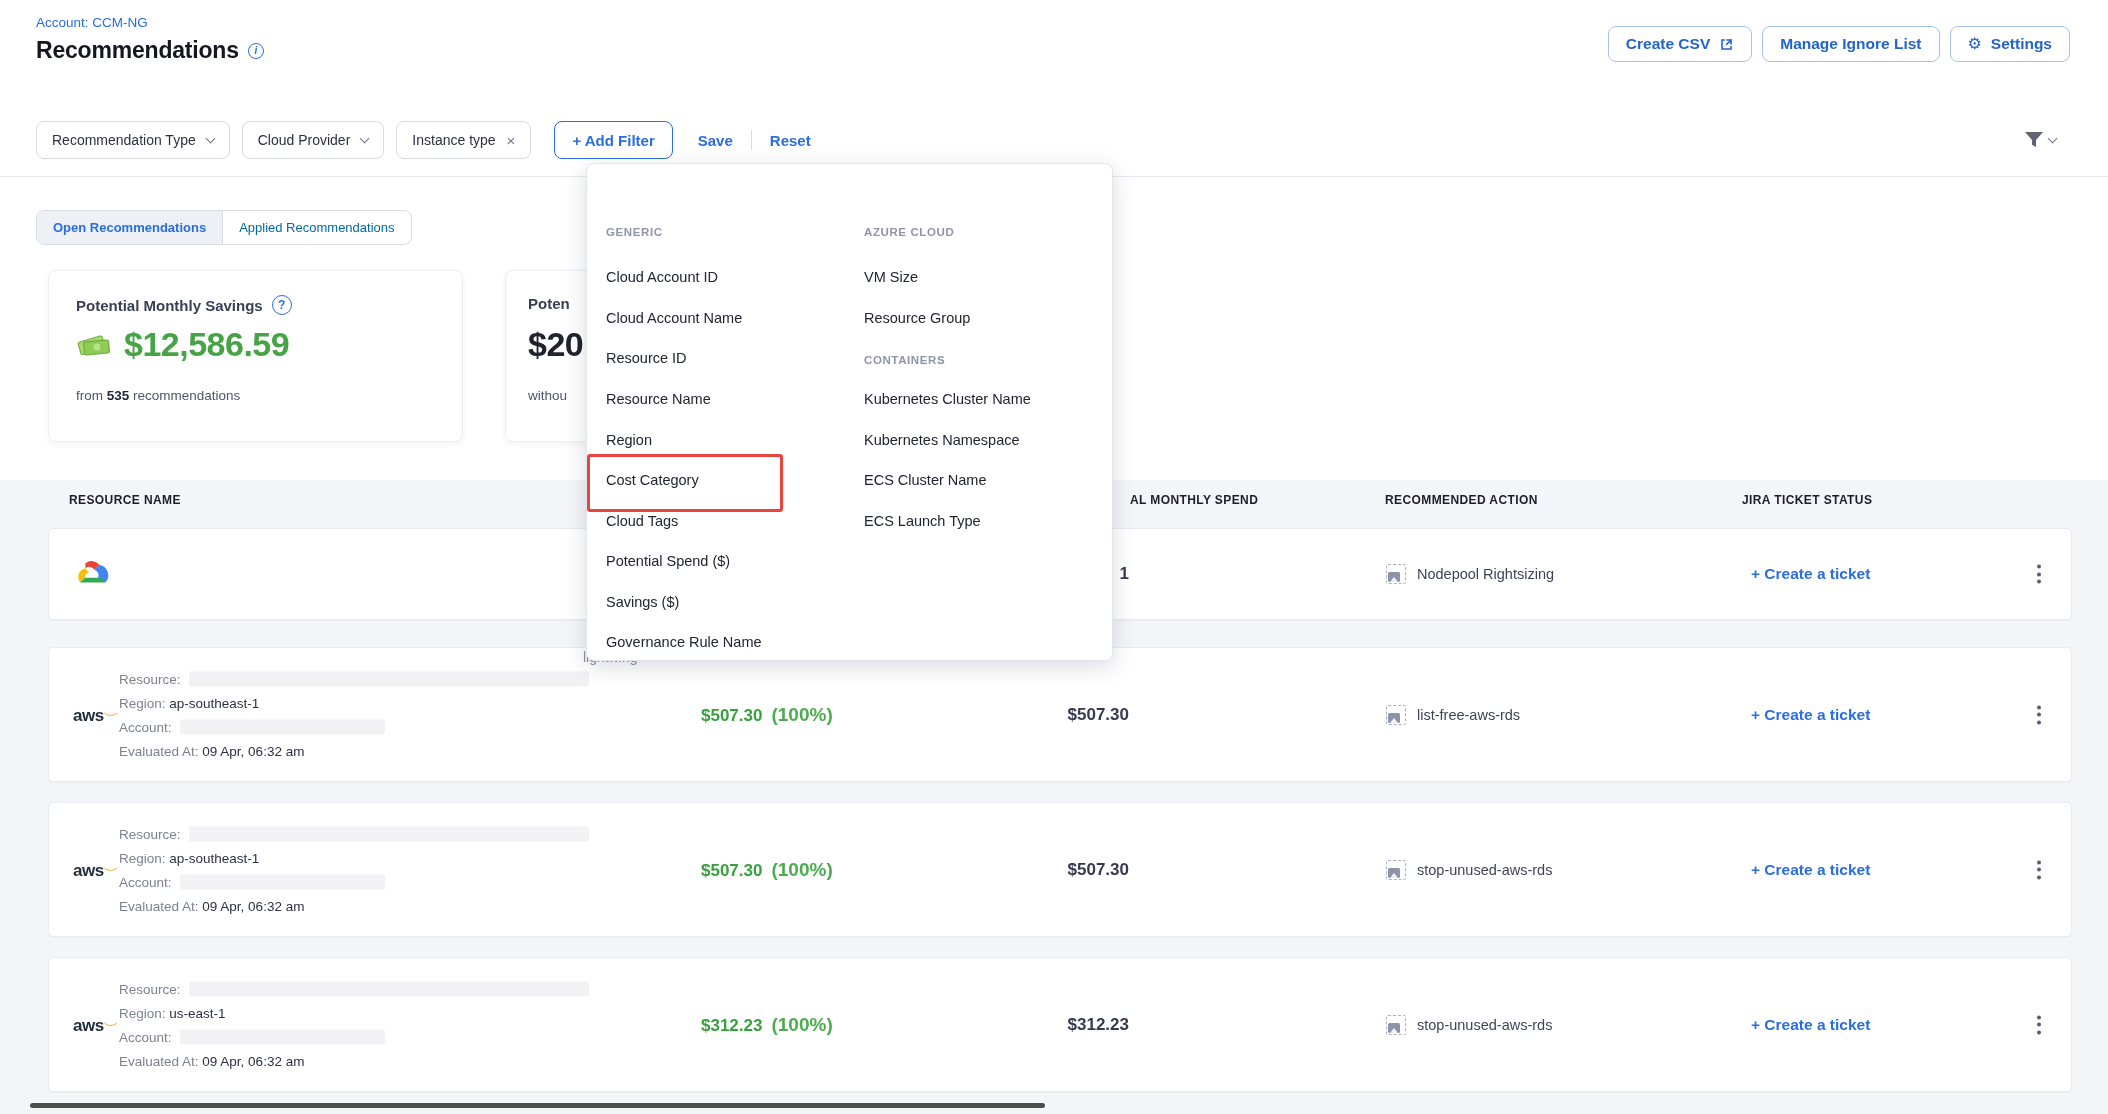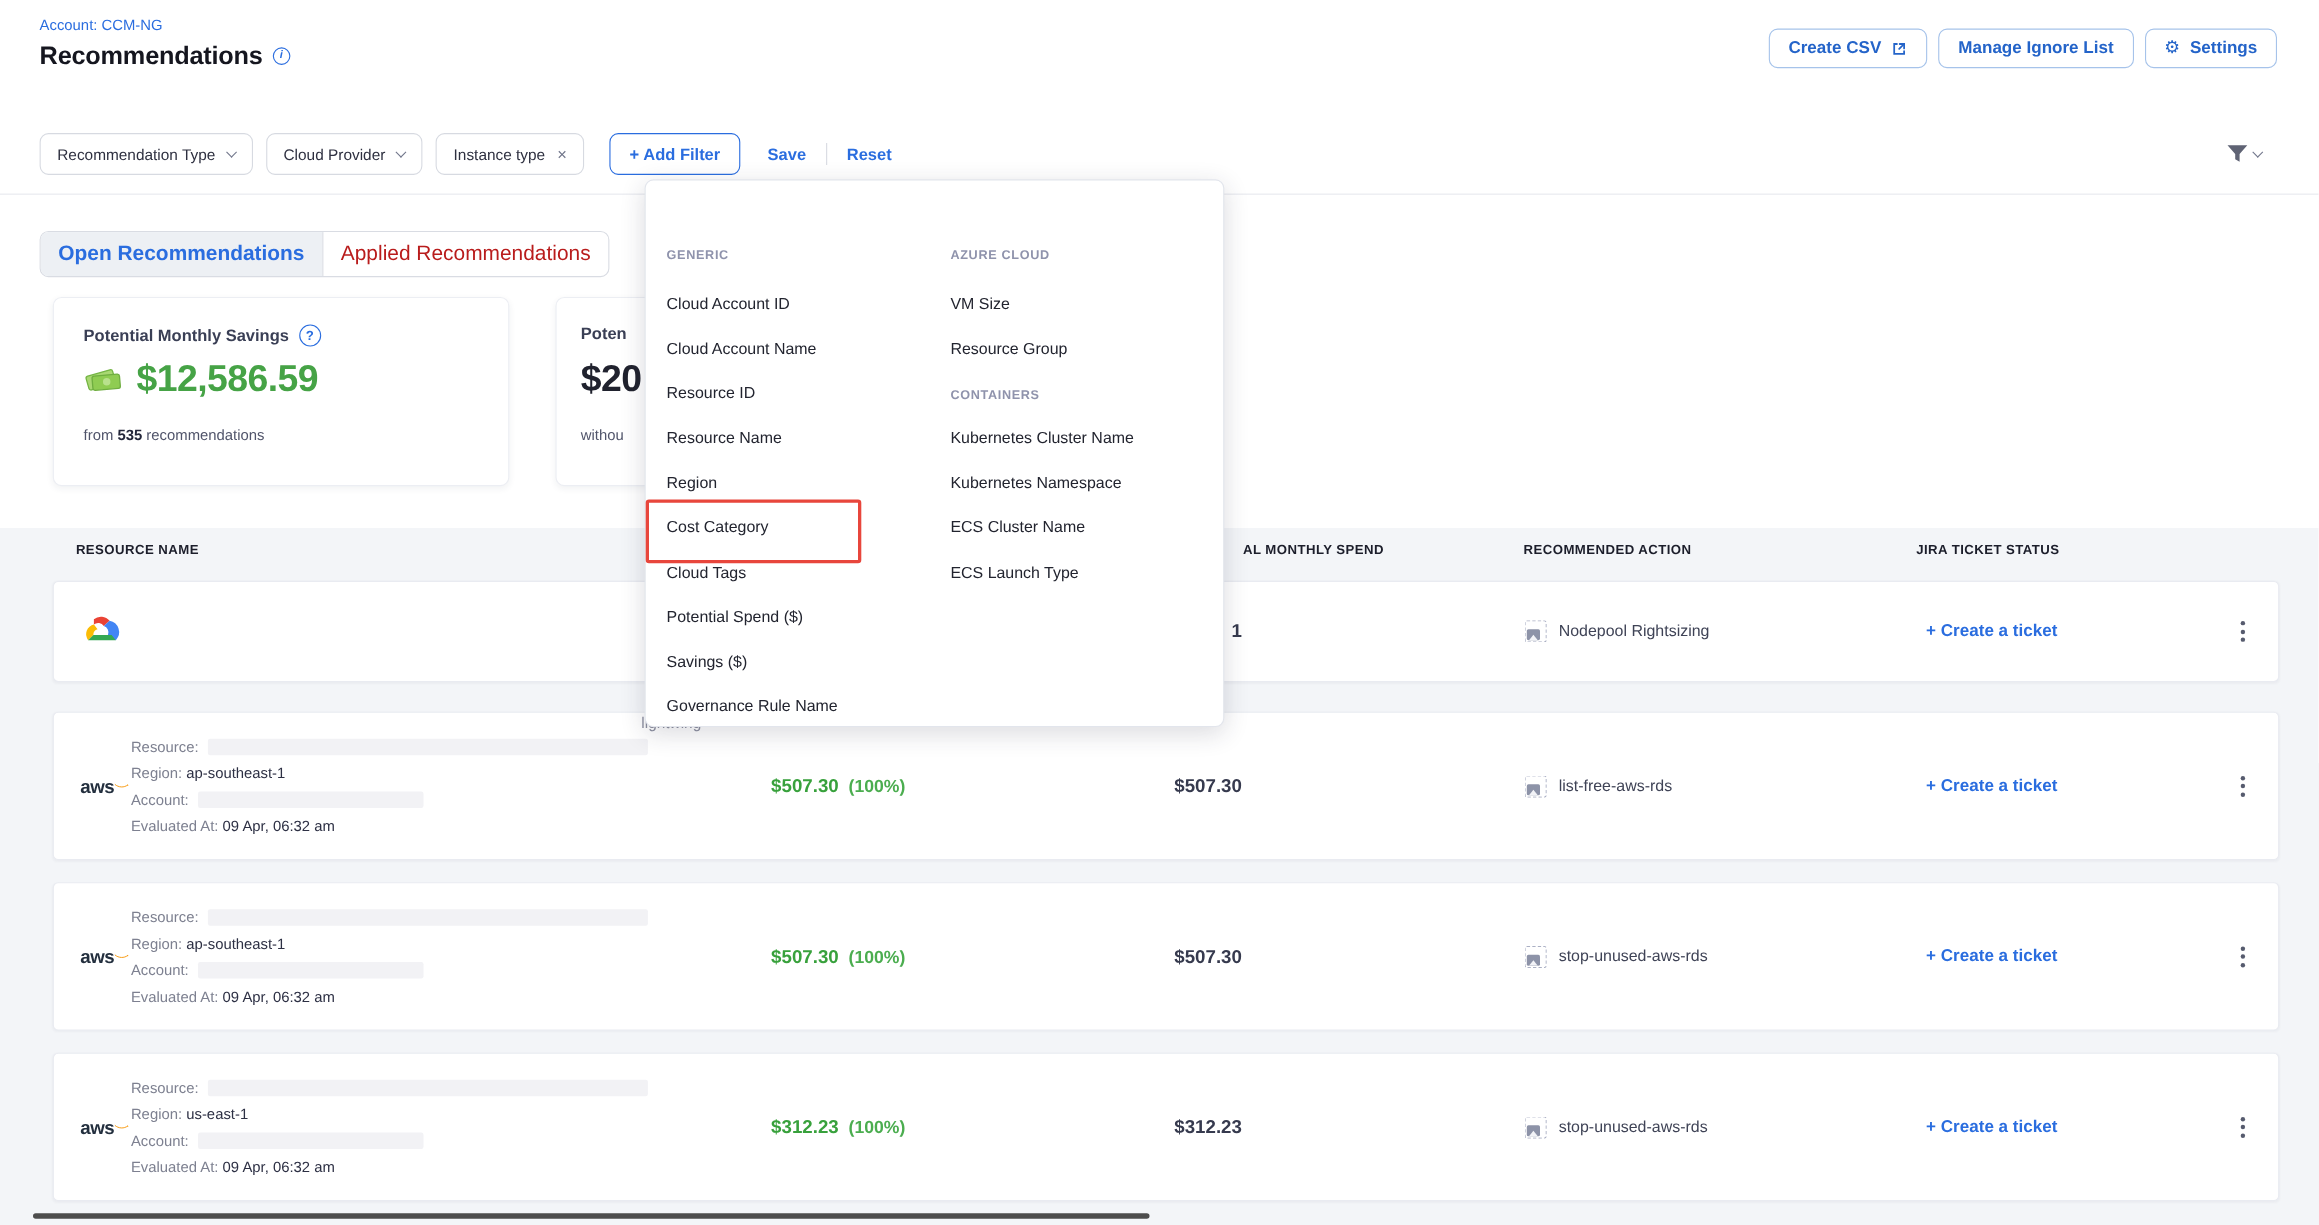--- a/index.html
+++ b/index.html
@@ -37,23 +37,23 @@
     font-weight:700;font-size:15px;background:#fff;display:flex;align-items:center;margin-left:11px;cursor:pointer;}
   .link-btn{color:var(--blue);font-size:15px;font-weight:600;cursor:pointer;}
   .save-btn{margin-left:25px;}
   .vdiv{width:1px;height:20px;background:#d7dae1;margin:0 18px;}
   .funnel-wrap{position:absolute;right:52px;top:131px;display:flex;align-items:center;gap:5px;cursor:pointer;}
   .hr-line{position:absolute;left:0;top:176px;width:2108px;height:1px;background:#e7e9ee;}
 
   
   .tabs{position:absolute;left:36px;top:210px;display:inline-flex;border:1px solid #d9dce3;border-radius:8px;
     overflow:hidden;background:#fff;}
-  .tab{padding:9px 16px;font-size:19px;cursor:pointer;white-space:nowrap;}
+  .tab{padding:9px 16px;font-size:13px;cursor:pointer;white-space:nowrap;}
   .tab.active{background:#edf0f4;color:var(--blue);font-weight:700;}
-  .tab.inactive{color:#b91c1c;border-left:1px solid #d9dce3;}
+  .tab.inactive{color:#0369a1;border-left:1px solid #d9dce3;}
 
   
   .card{position:absolute;top:270px;width:415px;height:172px;background:#fff;border:1px solid #eceef3;
     border-radius:8px;box-shadow:0 2px 6px rgba(40,45,70,.06);}
   #card1{left:48px;} #card2{left:505px;}
   .card-title{position:absolute;left:27px;top:24px;font-size:15px;font-weight:700;color:#3a3f55;
     display:flex;gap:9px;align-items:center;white-space:nowrap;}
   .q-badge{width:20px;height:20px;border:1.6px solid var(--blue);border-radius:50%;color:var(--blue);
     font-weight:700;font-size:12px;display:flex;align-items:center;justify-content:center;cursor:pointer;}
   .card-value-row{position:absolute;left:27px;top:54px;display:flex;align-items:center;gap:10px;}
@@ -72,21 +72,21 @@
   .rinfo{position:absolute;left:70px;top:50%;transform:translateY(-50%);display:flex;flex-direction:column;
     gap:9px;font-size:13.5px;white-space:nowrap;}
   .lab{color:var(--lab);}
   .val{color:var(--val);font-weight:500;}
   .blue-link{color:var(--blue);font-weight:700;cursor:pointer;}
   .bold-lab{color:var(--val);font-weight:700;}
   .redact{display:inline-block;height:15px;background:#f2f2f5;border-radius:2px;vertical-align:-3px;margin-left:8px;}
   .w-lg{width:400px;} .w-md{width:300px;} .w-sm{width:205px;}
   .savings{position:absolute;left:652px;top:50%;transform:translateY(-50%);display:flex;align-items:baseline;gap:9px;}
   .savings .amt{font-size:17px;font-weight:800;color:#38a13c;}
-  .savings .pct{font-size:16px;font-weight:600;color:#4bad4f;}
+  .savings .pct{font-size:19px;font-weight:600;color:#4bad4f;}
   .spend{position:absolute;left:952px;width:128px;text-align:right;top:50%;transform:translateY(-50%);
     font-size:17px;font-weight:800;color:#363a4e;}
   .action{position:absolute;left:1337px;top:50%;transform:translateY(-50%);display:flex;align-items:center;
     gap:11px;font-size:14.5px;color:#3f4356;white-space:nowrap;}
   .jira{position:absolute;left:1702px;top:50%;transform:translateY(-50%);font-size:15.5px;font-weight:700;
     color:var(--blue);white-space:nowrap;cursor:pointer;}
   .kebab{position:absolute;left:1984px;top:50%;transform:translateY(-50%);display:flex;flex-direction:column;
     gap:3.5px;cursor:pointer;padding:4px;}
   .kebab i{width:4px;height:4px;border-radius:50%;background:#565b6e;}
   .frag-lightwing{position:absolute;left:583px;top:169px;font-size:14px;color:#8d90a0;z-index:5;}

